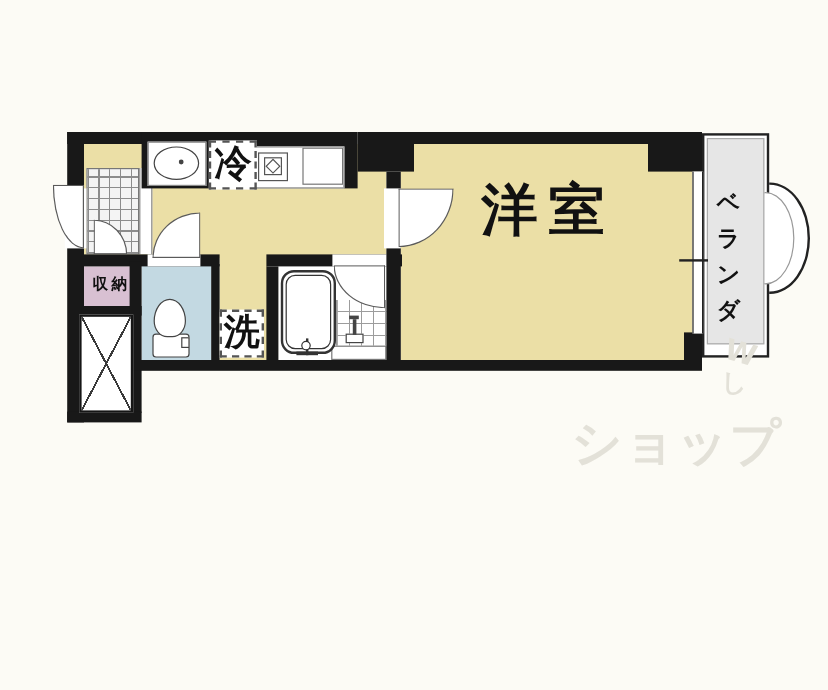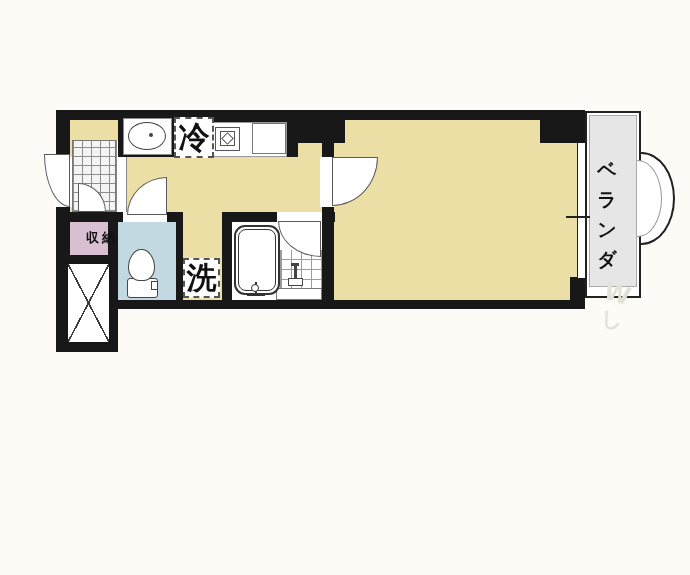--- a/index.html
+++ b/index.html
@@ -58,20 +58,21 @@
   <div class="abs floor2 pink" style="left:70px;top:222px;width:39px;height:34px;"></div>
   <div class="abs floor2 whitebox" style="left:232px;top:220px;width:90px;height:80px;"></div>
   <div class="abs floor3 bath-tiles" style="left:280px;top:250px;width:42px;height:40px;"></div>
   <div class="abs floor3 whitebox" style="left:276px;top:288px;width:46px;height:12px;border:1px solid #777;"></div>
 
   <div class="abs" style="left:608px;top:152px;width:67px;height:93px;border:2px solid #222;border-radius:50%;background:#fff;z-index:1;"></div>
   <div class="abs" style="left:585px;top:111px;width:56px;height:187px;border:2px solid #222;background:#fff;z-index:2;"></div>
   <div class="abs" style="left:614px;top:160px;width:48px;height:77px;border:1px solid #999;border-radius:50%;background:#fff;z-index:3;"></div>
   <div class="abs graydeck" style="left:589px;top:115px;width:48px;height:172px;z-index:4;"></div>
 
+  <div class="abs wm" style="left:476px;top:348px;font-size:42px;letter-spacing:1px;">ショップ</div>
   <div class="abs wm" style="left:604px;top:282px;font-size:24px;transform:rotate(16deg);">W</div>
   <div class="abs wm" style="left:601px;top:309px;font-size:21px;">し</div>
 
   <div class="abs wall" style="left:56px;top:110px;width:64px;height:10px;"></div>
   <div class="abs wall" style="left:118px;top:110px;width:180px;height:47px;"></div>
   <div class="abs wall" style="left:298px;top:110px;width:47px;height:33px;"></div>
   <div class="abs wall" style="left:345px;top:110px;width:195px;height:10px;"></div>
   <div class="abs wall" style="left:540px;top:110px;width:45px;height:33px;"></div>
   <div class="abs wall" style="left:56px;top:110px;width:14px;height:242px;"></div>
   <div class="abs wall" style="left:70px;top:212px;width:113px;height:10px;"></div>
@@ -125,23 +126,24 @@
   <div class="abs" style="left:255px;top:282px;width:2px;height:14px;background:#333;z-index:13;"></div>
   <div class="abs" style="left:247px;top:293px;width:18px;height:3px;background:#333;z-index:13;"></div>
   <div class="abs" style="left:251px;top:284px;width:8px;height:8px;border:1px solid #333;border-radius:50%;background:#fff;z-index:13;"></div>
 
   <div class="abs" style="left:288px;top:278px;width:15px;height:8px;border:1px solid #444;background:#fff;z-index:13;"></div>
   <div class="abs" style="left:294px;top:266px;width:3px;height:13px;background:#444;z-index:13;"></div>
   <div class="abs" style="left:291px;top:263px;width:8px;height:3px;background:#444;z-index:13;"></div>
 
   <div class="abs cross-box" style="left:66px;top:262px;width:45px;height:82px;z-index:12;"></div>
 
+  <div class="abs lbl" style="left:357px;top:152px;width:200px;font-size:47px;letter-spacing:9px;text-align:center;">洋室</div>
 
   <div class="abs lbl vtext" style="left:595px;top:154px;width:24px;font-size:19px;line-height:30px;z-index:6;">
     <span>ベ</span>
     <span>ラ</span>
     <span>ン</span>
     <span>ダ</span>
   </div>
 
-  <div class="abs lbl" style="left:70px;top:231px;width:39px;font-size:13px;letter-spacing:3px;text-align:left;z-index:14;margin-left:16px;">収納</div>
+  <div class="abs lbl" style="left:70px;top:231px;width:39px;font-size:13px;letter-spacing:3px;text-align:right;z-index:14;">収納</div>
 
 </div>
 
 </body></html>

